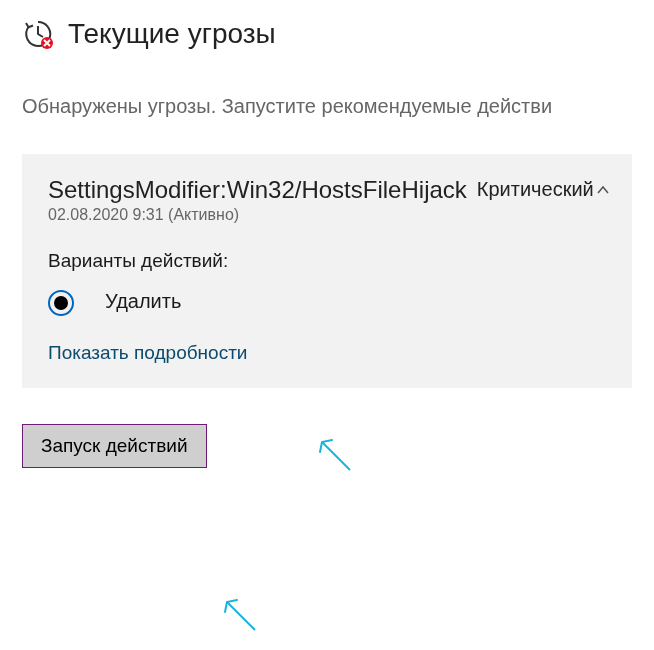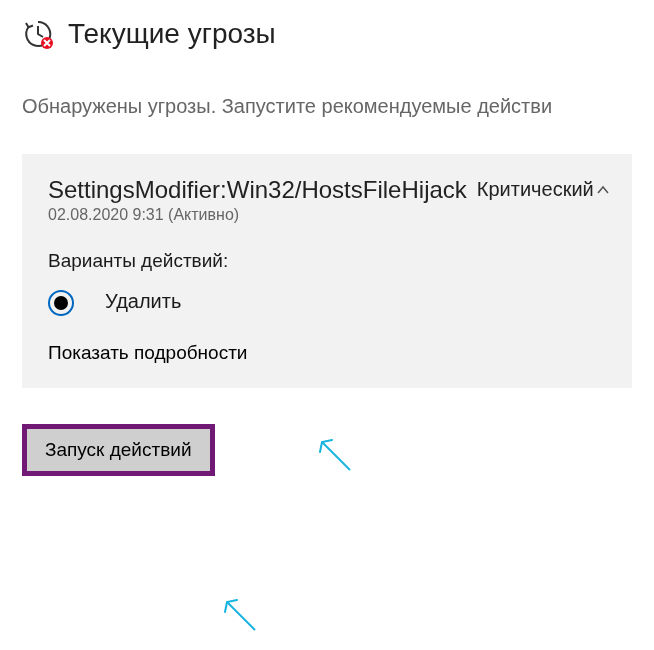--- a/index.html
+++ b/index.html
@@ -99,28 +99,28 @@
   .radio-inner {
     width: 14px; height: 14px;
     border-radius: 50%;
     background: #000;
     display: none;
   }
   .radio-outer.selected .radio-inner { display: block; }
   .radio-label { font-size: 20px; }
   .details-link {
     display: inline-block;
-    color: #000000;
+    color: #0c4a6e;
     font-size: 19px;
     margin-top: 16px;
     cursor: pointer;
   }
   .run-button {
     margin-top: 36px;
-    border: 5px solid #701a75;
+    border: 1px solid #701a75;
     background: #cfcfcf;
     font-size: 19px;
     padding: 10px 18px;
     font-family: inherit;
     cursor: pointer;
   }
   .annot-arrow {
     position: absolute;
     pointer-events: none;
   }

